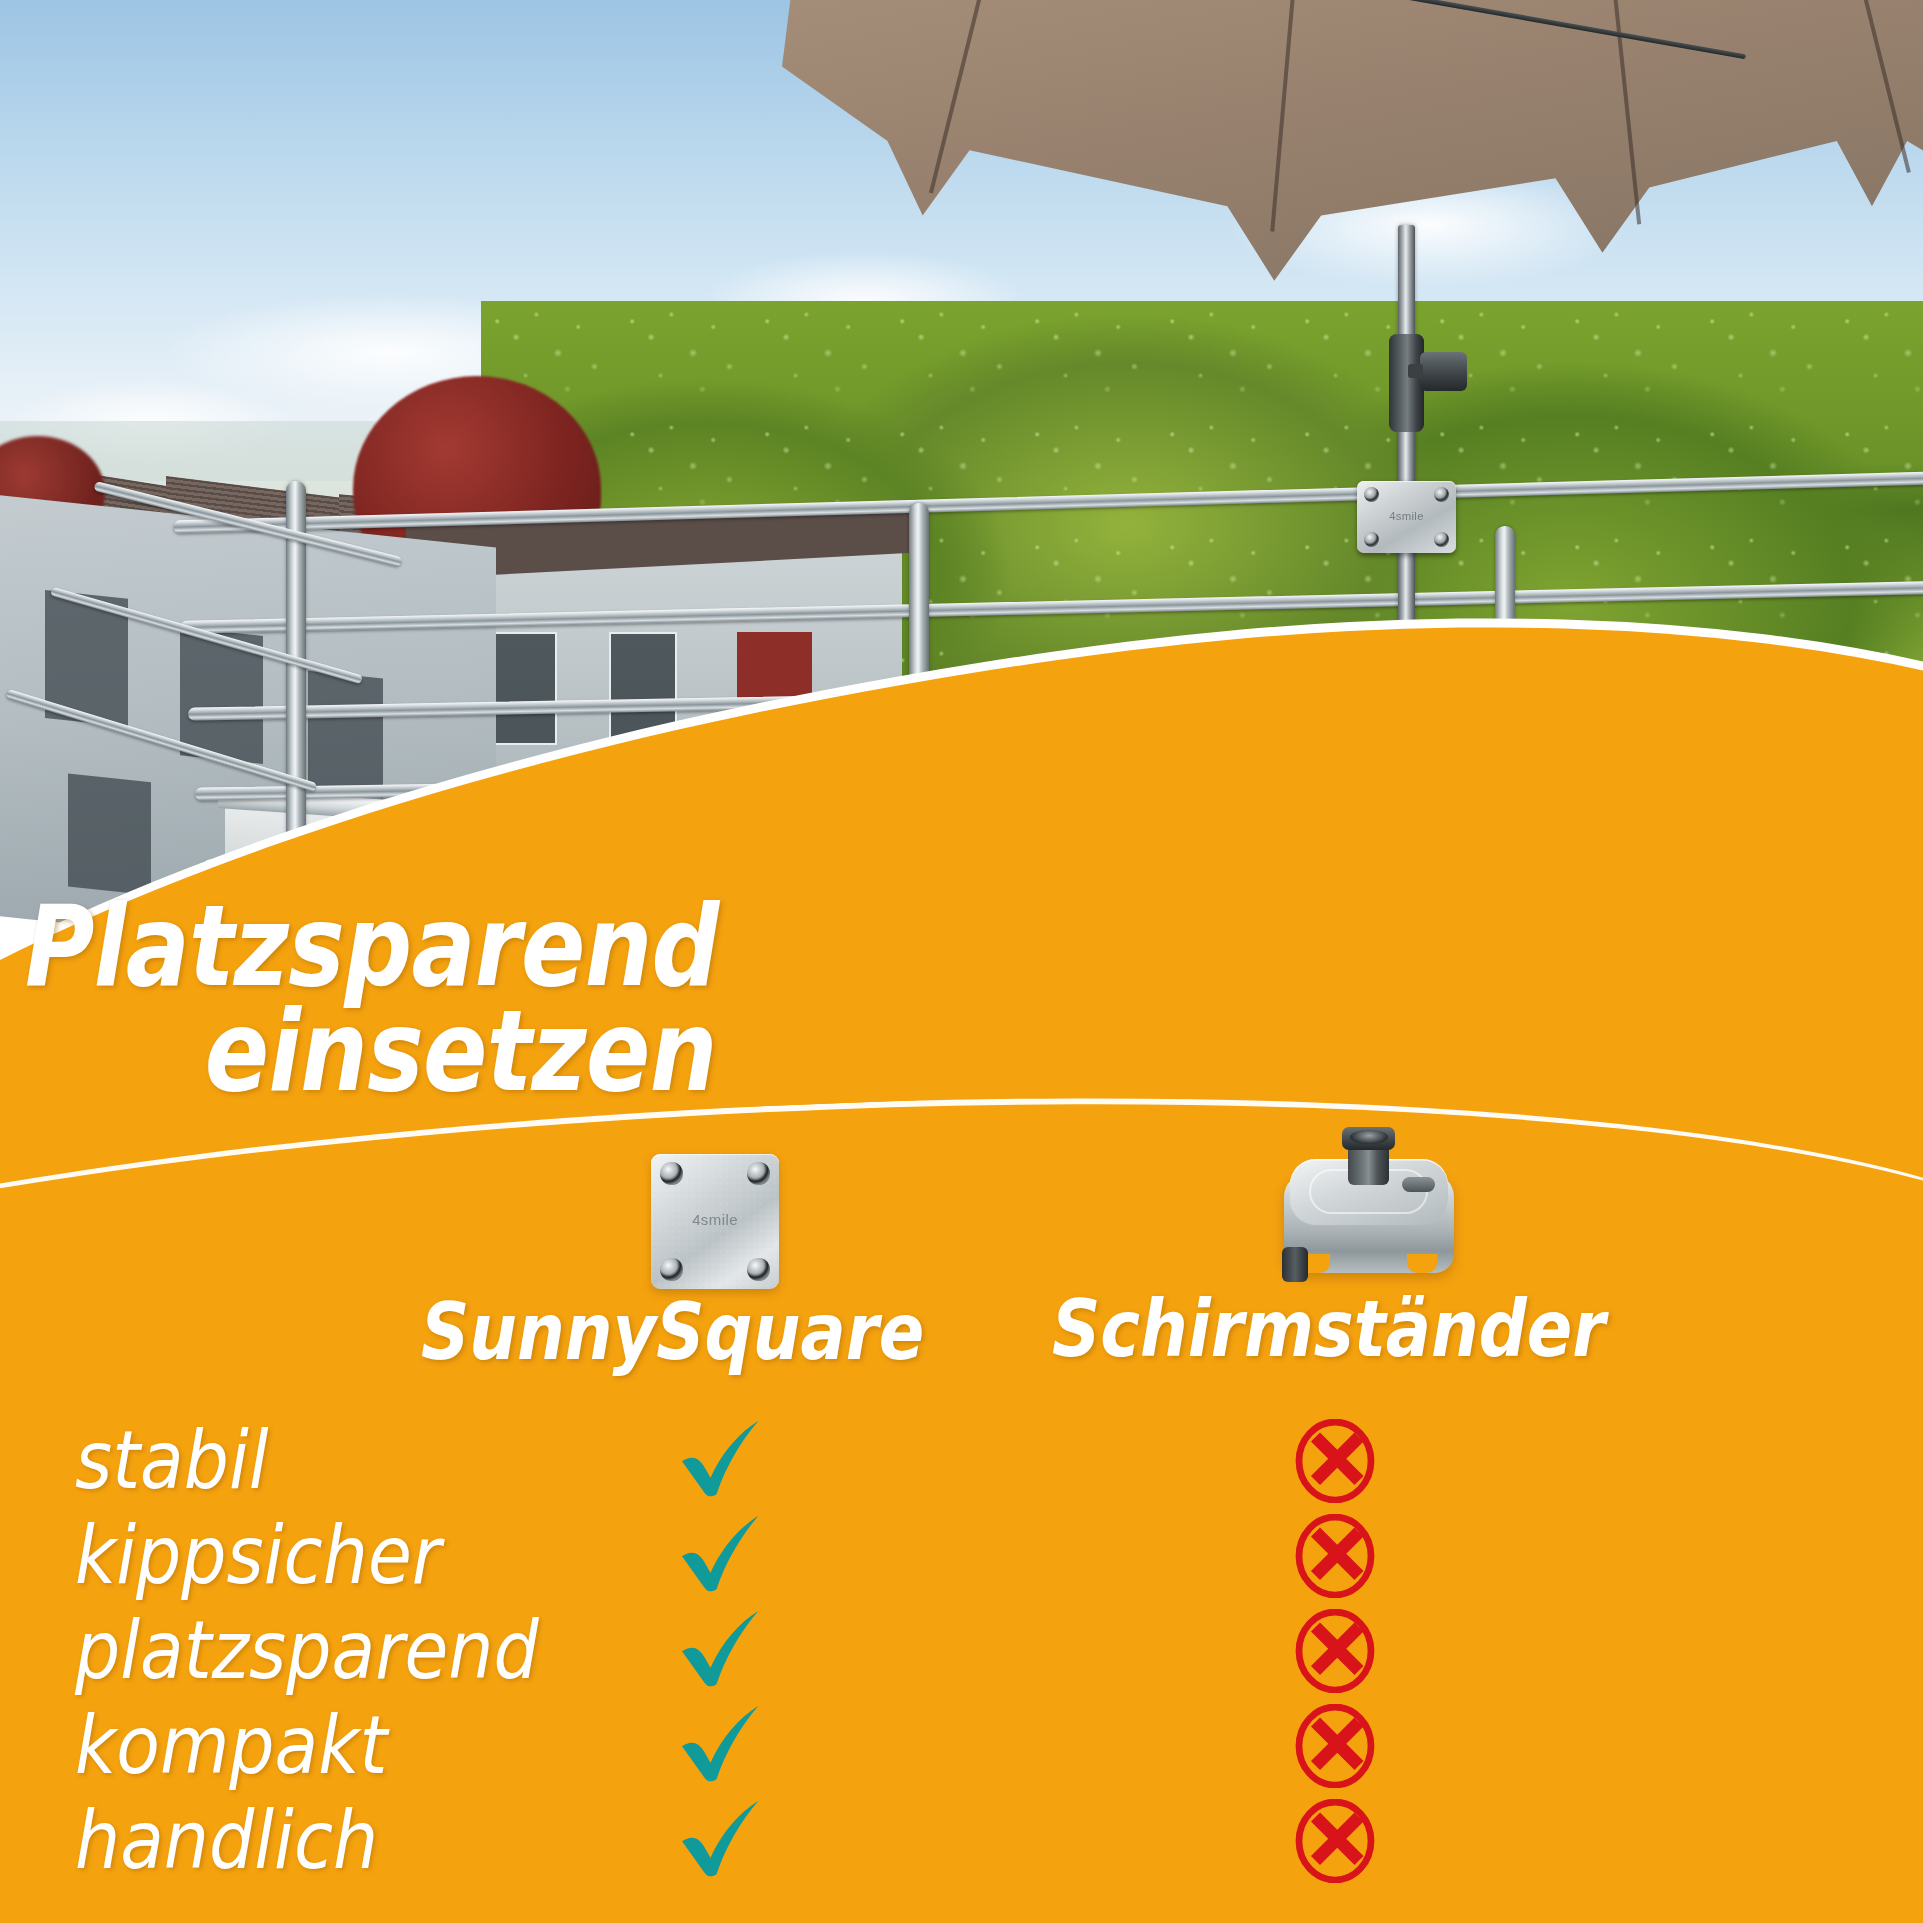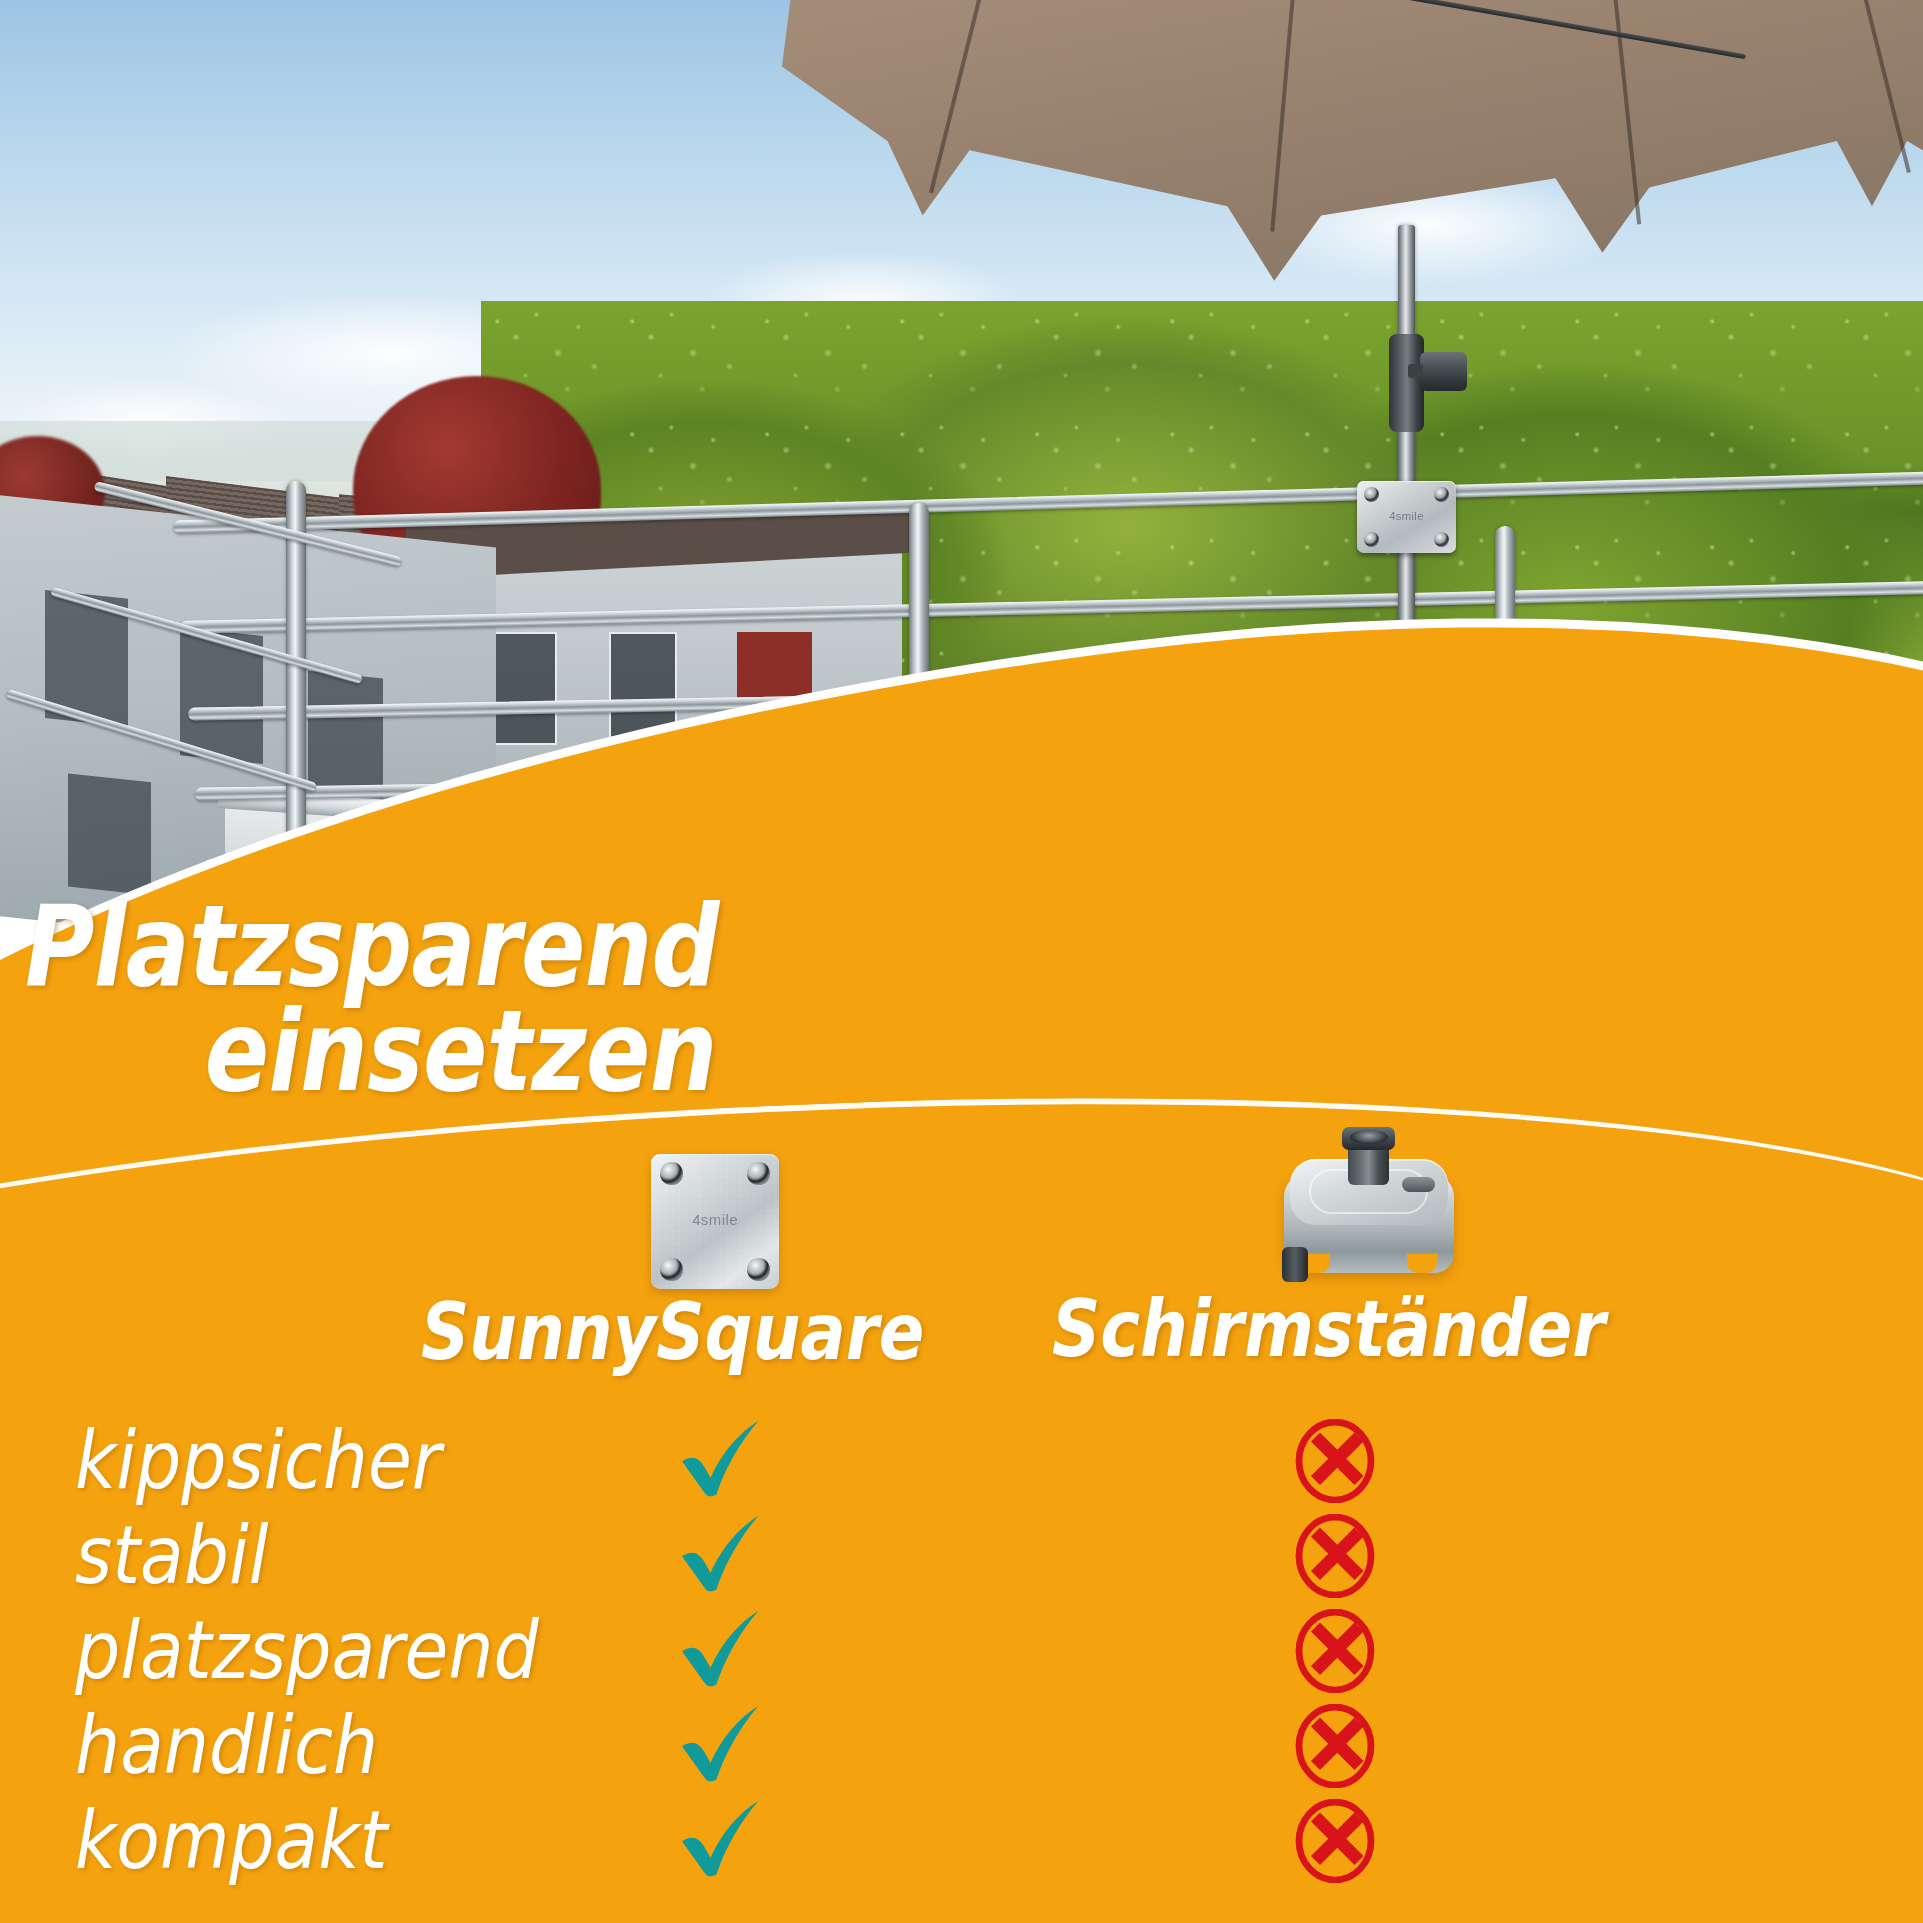--- a/index.html
+++ b/index.html
@@ -470,33 +470,33 @@
     <div class="base-tube"></div>
     <div class="base-collar"></div>
     <div class="base-hole"></div>
   </div>
 
   <div class="col-head" id="head-sunny">SunnySquare</div>
   <div class="col-head" id="head-stand">Schirmständer</div>
 
   <div class="features">
     <div class="feature-row">
+      <span class="feature-label">stabil</span>
+    </div>
+    <div class="feature-row">
       <span class="feature-label">kippsicher</span>
-    </div>
-    <div class="feature-row">
-      <span class="feature-label">stabil</span>
     </div>
     <div class="feature-row">
       <span class="feature-label">platzsparend</span>
     </div>
     <div class="feature-row">
+      <span class="feature-label">kompakt</span>
+    </div>
+    <div class="feature-row">
       <span class="feature-label">handlich</span>
-    </div>
-    <div class="feature-row">
-      <span class="feature-label">kompakt</span>
     </div>
   </div>
 
   <div class="marks-yes">
     <div class="mark-row">
       <span class="check">
         <svg width="90" height="83" viewBox="0 0 120 110">
             <path d="M8 56 C20 48 30 50 38 64 L46 78 C60 46 84 18 110 2 C86 30 66 64 54 100 C48 104 42 104 38 98 Z" fill="#119a9a"></path>
           </svg>
       </span>

